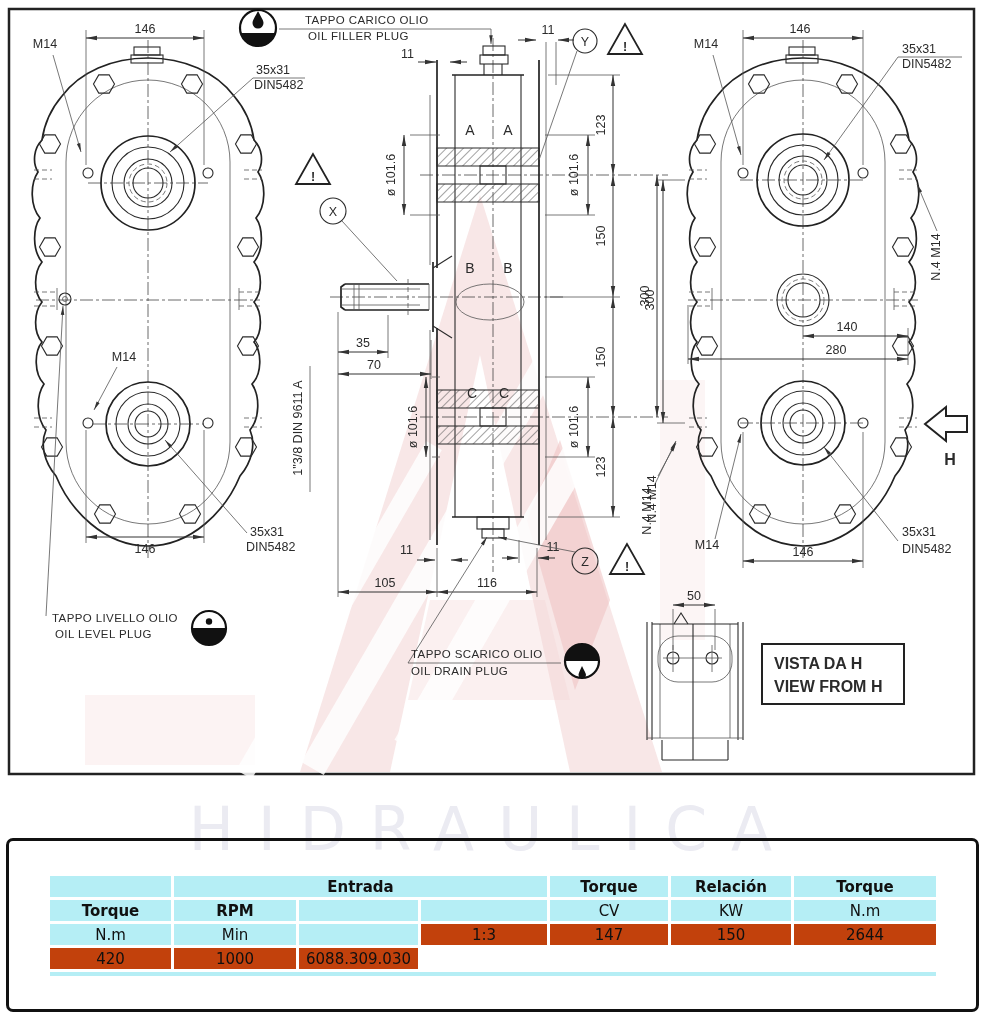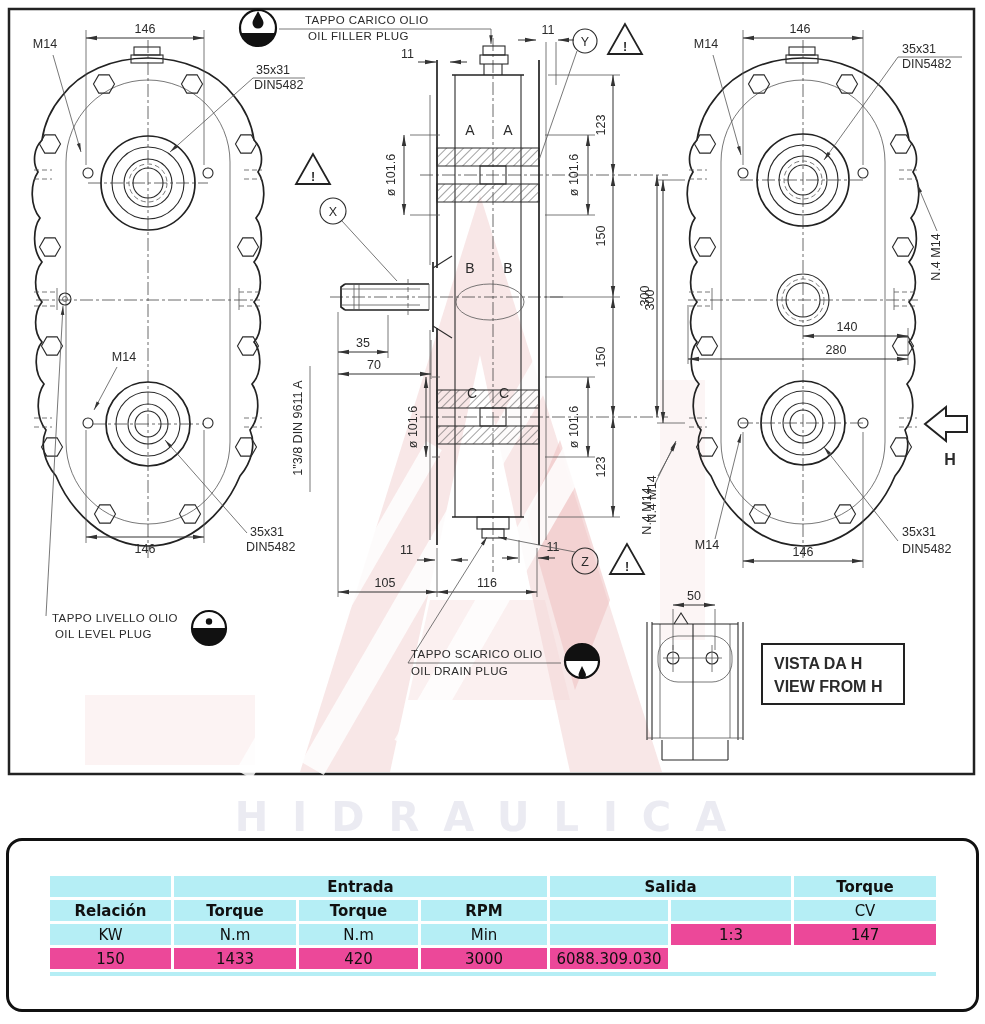--- a/index.html
+++ b/index.html
@@ -1,44 +1,44 @@
 <!DOCTYPE html>
 <html><head>
 <meta charset="utf-8">
 <style>
   html,body{margin:0;padding:0;background:#fff;width:985px;height:1024px;overflow:hidden;}
   #stage{position:relative;width:985px;height:1024px;background:#fff;font-family:"Liberation Sans",sans-serif;}
   
   .wm-gray{position:absolute;left:50%;transform:translateX(-50%);top:794px;font-family:"DejaVu Sans",sans-serif;
-    font-size:40px;font-weight:700;letter-spacing:24px;color:#ebebf2;white-space:nowrap;z-index:0;pointer-events:none;}
+    font-size:60px;font-weight:400;letter-spacing:24px;color:#ebebf2;white-space:nowrap;z-index:0;pointer-events:none;}
   .wm-blue{position:absolute;left:50%;transform:translateX(-50%);top:868px;font-family:"DejaVu Sans",sans-serif;
     font-size:120px;font-weight:700;letter-spacing:10px;color:rgba(110,150,210,0.30);white-space:nowrap;z-index:5;pointer-events:none;}
   
   #draw{position:absolute;left:0;top:0;z-index:1;}
   text{fill:#2b2b2b;}
   .t11{font-size:11.5px;letter-spacing:.4px;}
   .t12{font-size:12.5px;}
   .t14{font-size:14px;}
   .t16{font-size:16px;font-weight:bold;}
   .tmid{text-anchor:middle;}
   .out{stroke:#222;stroke-width:1.7;fill:none;}
   .med{stroke:#2a2a2a;stroke-width:1.1;fill:none;}
   .thin{stroke:#555;stroke-width:.8;fill:none;}
   .dash{stroke-dasharray:5 3;}
   .cl{stroke:#444;stroke-width:.8;fill:none;stroke-dasharray:13 3 3 3;}
   .dim{stroke:#333;stroke-width:1;fill:none;}
   .hatchband{fill:url(#h);stroke:#2a2a2a;stroke-width:1;}
   
-  .panel-bottom{position:absolute;left:6px;top:838px;width:967px;height:168px;border:3px solid #111;border-radius:16px;z-index:2;background:transparent;}
+  .panel-bottom{position:absolute;left:6px;top:838px;width:967px;height:168px;border:3px solid #111;border-radius:7px;z-index:2;background:transparent;}
   .spec-table{position:absolute;left:41px;top:35px;display:grid;
     grid-template-columns:121px 122px 119px 126px 118px 120px 142px;gap:3px;background:#fff;
     font-family:"DejaVu Sans",sans-serif;z-index:3;}
   .hc,.dc{height:21px;display:flex;align-items:center;justify-content:center;font-size:15px;color:#101010;}
   .hc{background:#b5eef5;}
-  .dc{background:#ec4899;}
+  .dc{background:#c2410c;}
   .bold{font-weight:700;}
   .sp3{grid-column:span 3;}
   .sp2{grid-column:span 2;}
   .cyan-strip{position:absolute;left:41px;top:131px;width:886px;height:4px;background:#b5eef5;z-index:3;}
 </style>
 </head>
 <body>
 
 <div id="stage">
 
@@ -410,41 +410,40 @@
         <text x="774" y="692" class="t16">VIEW FROM H</text>
       </g>
     </g>
   </svg>
 
   <div class="panel-bottom">
     <div class="spec-table">
 
       <div class="hc"></div>
       <div class="hc bold sp3">Entrada</div>
-      <div class="hc bold sp2">Salida</div>
       <div class="hc bold">Torque</div>
 
       <div class="hc bold">Relación</div>
       <div class="hc bold">Torque</div>
       <div class="hc bold">Torque</div>
       <div class="hc bold">RPM</div>
       <div class="hc"></div>
 
       <div class="hc"></div>
       <div class="hc">CV</div>
       <div class="hc">KW</div>
       <div class="hc">N.m</div>
       <div class="hc">N.m</div>
       <div class="hc">Min</div>
       <div class="hc"></div>
 
       <div class="dc">1:3</div>
       <div class="dc">147</div>
       <div class="dc">150</div>
-      <div class="dc">1433</div>
+      <div class="dc">2644</div>
       <div class="dc">420</div>
-      <div class="dc">3000</div>
+      <div class="dc">1000</div>
       <div class="dc">6088.309.030</div>
     </div>
     <div class="cyan-strip"></div>
   </div>
 
 </div>
 
 </body></html>

